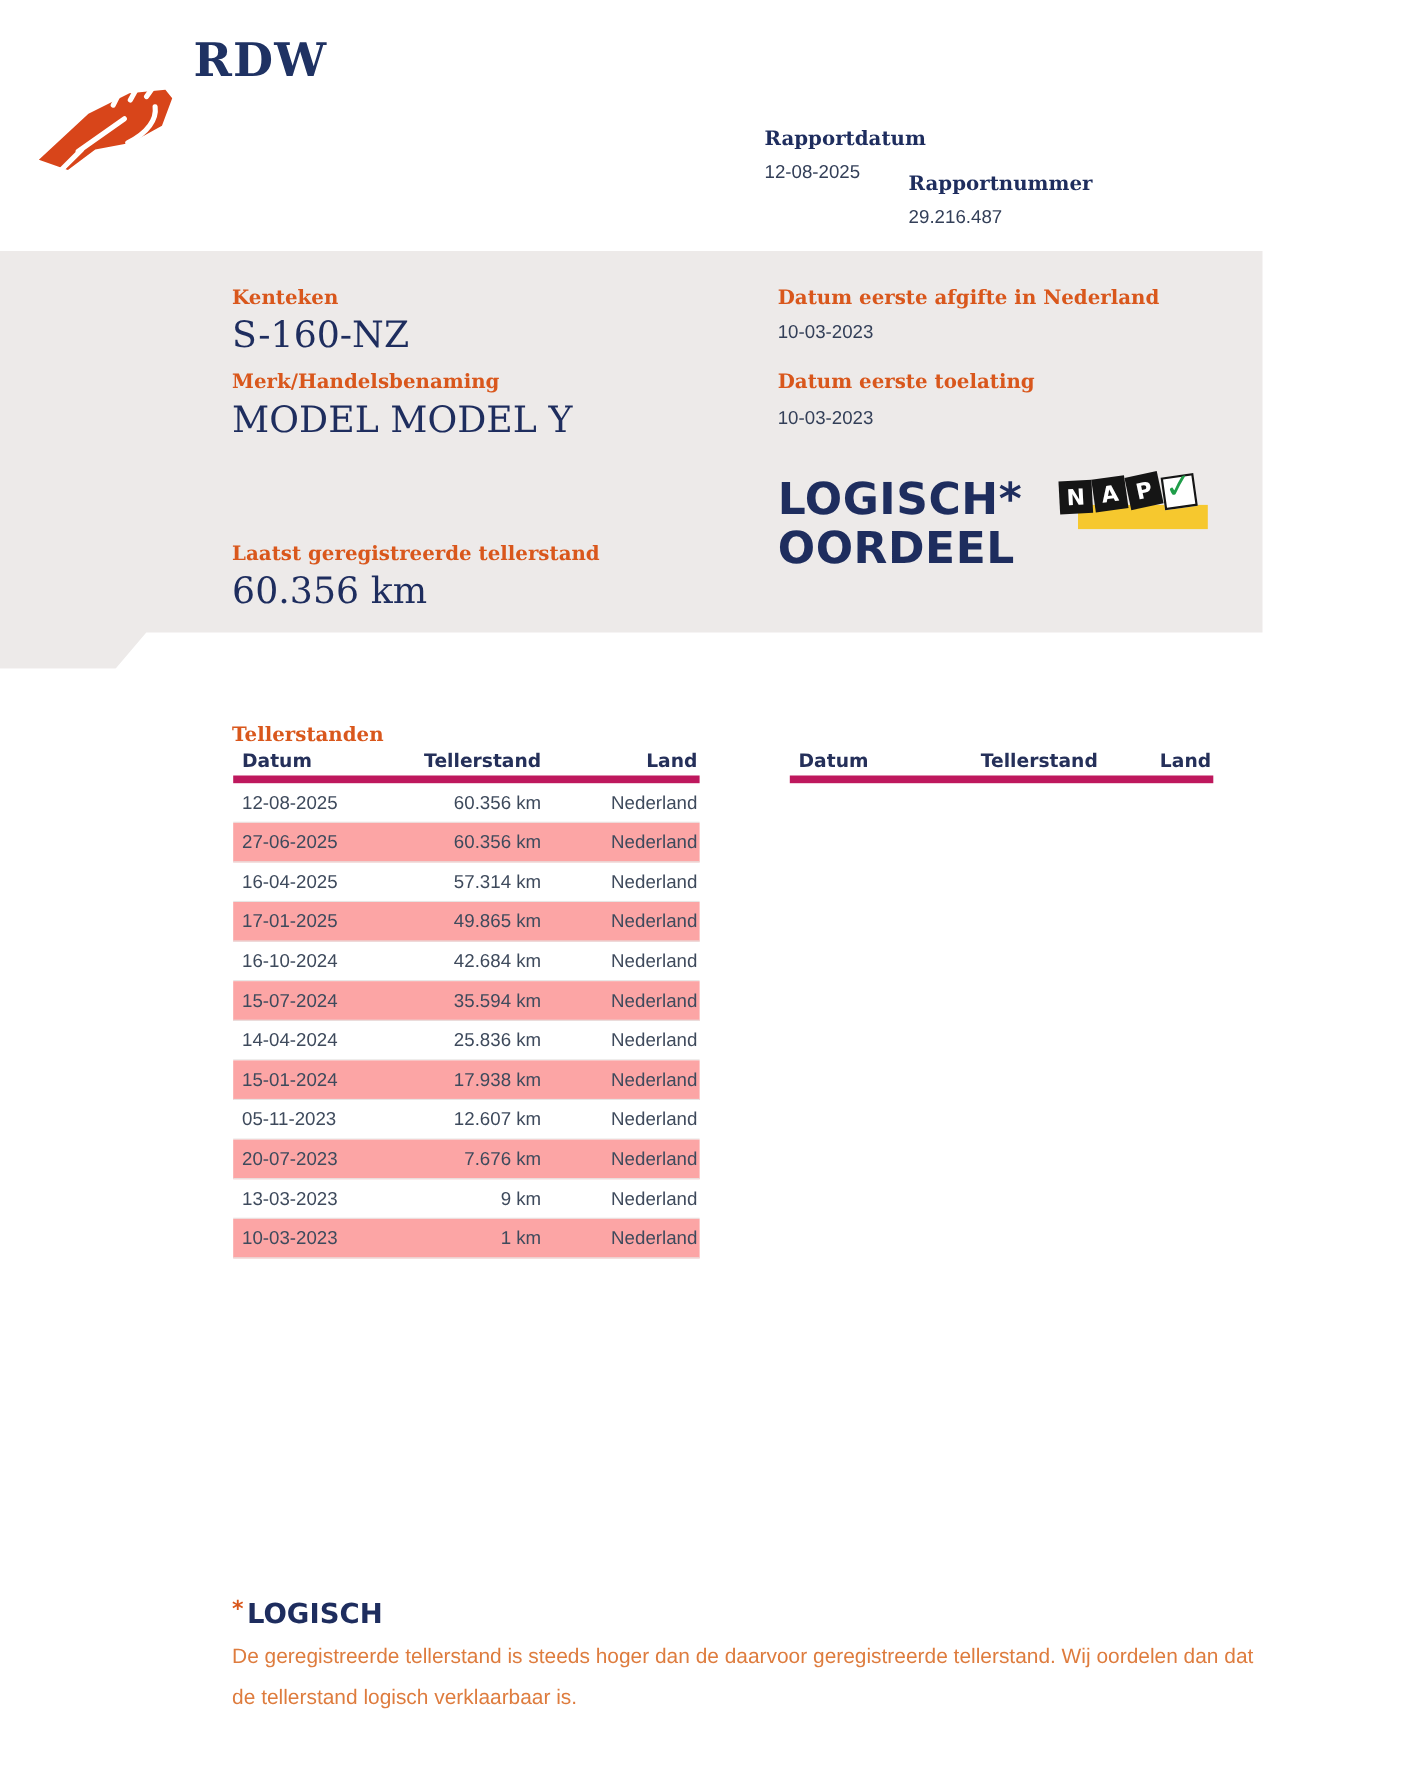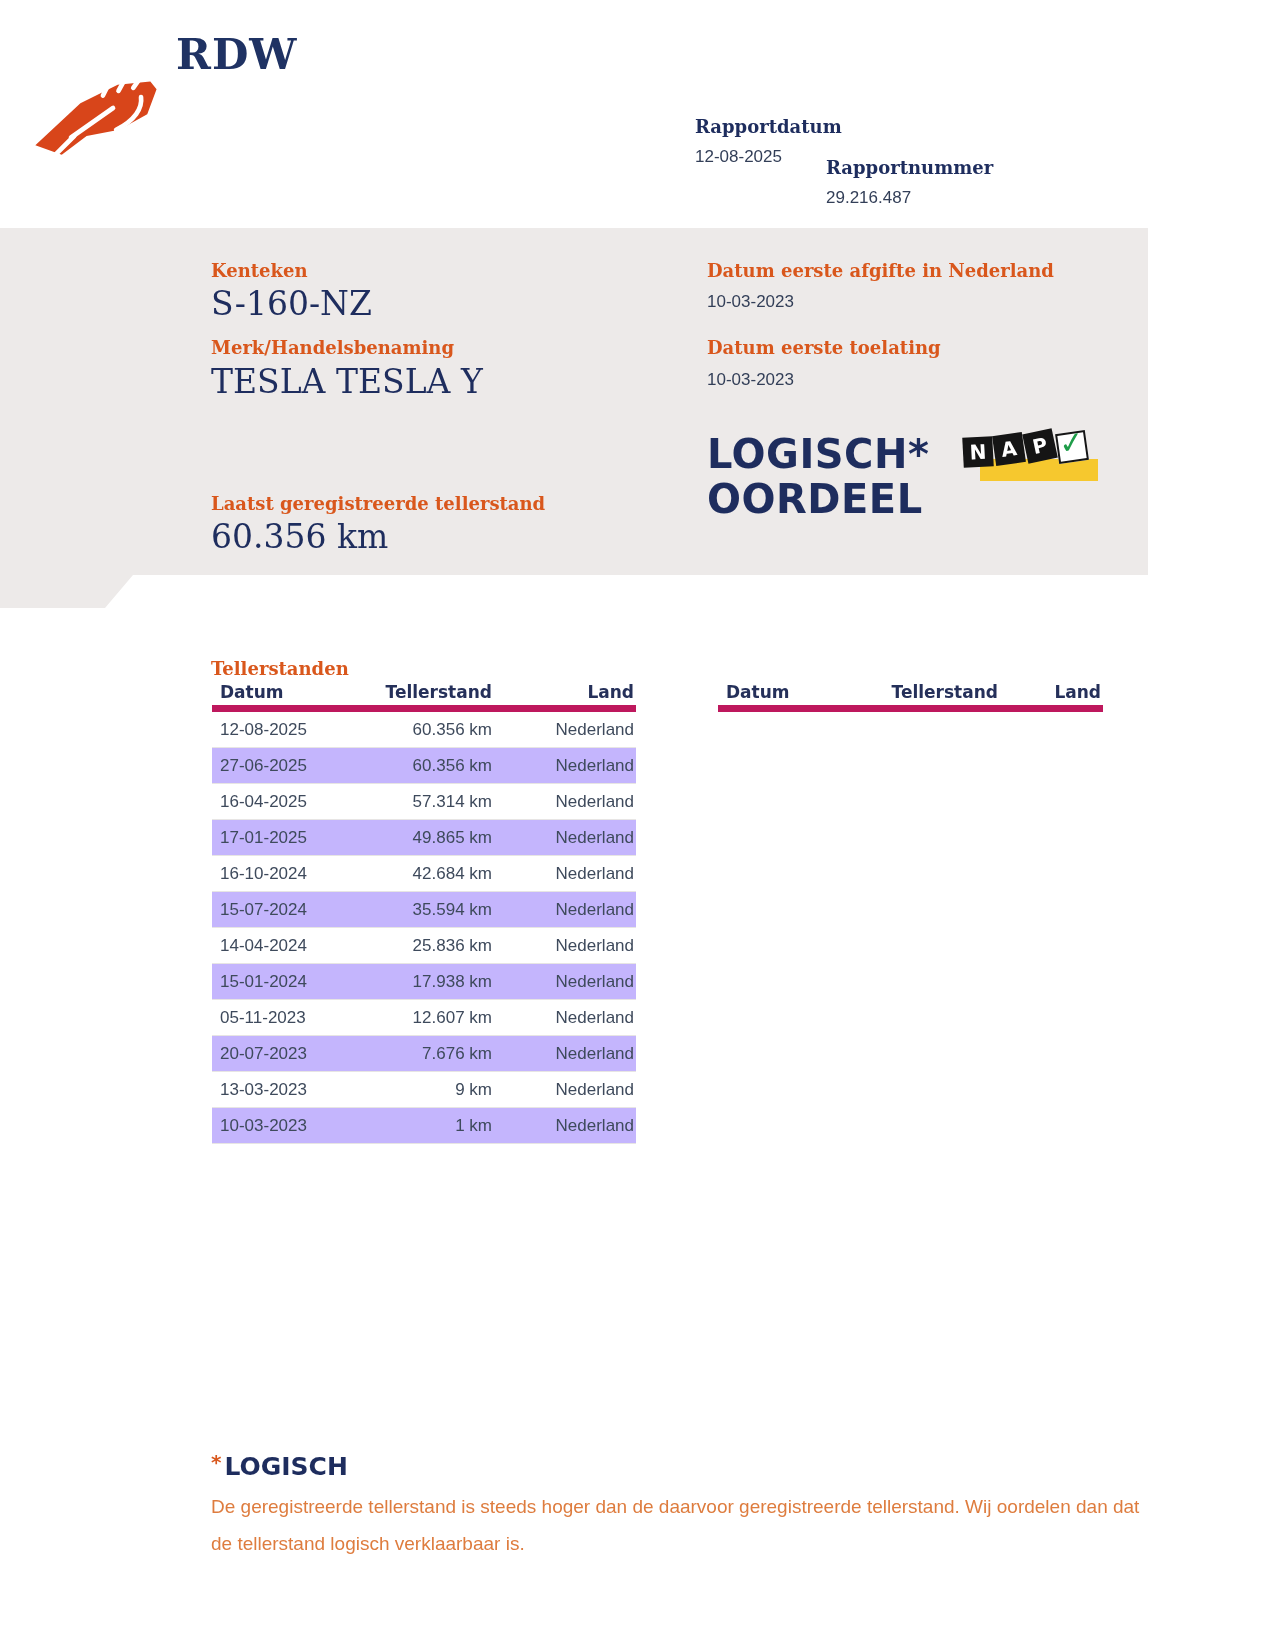--- a/index.html
+++ b/index.html
@@ -57,21 +57,21 @@
   .section-title { position:absolute; left:211px; top:658px; font-family:"DejaVu Serif", serif;
                    font-weight:bold; font-size:18px; color:#d9571c; }
   .odo-table { position:absolute; top:686px; }
   .t-left  { left:212px; width:424px; }
   .t-right { left:718px; width:385px; }
   .thead { display:flex; align-items:flex-end; height:26px; border-bottom:7px solid #be185d;
            font-family:"DejaVu Sans", sans-serif; font-weight:bold; font-size:17px; color:#25305a;
            padding-bottom:3px; }
   .trow { display:flex; align-items:center; height:36px; font-size:17px; color:#3e4a5c;
           border-bottom:1px solid #e7e5e4; }
-  .trow.alt { background:#c4b5fd;align-items:center; }
+  .trow.alt { background:#fca5a5;align-items:center; }
   .c0 { flex:0 0 150px; text-align:left; padding-left:8px; }
   .c1 { flex:0 0 130px; text-align:right; }
   .c2 { flex:1; text-align:right; padding-right:2px; }
 
   
   .footnote-title { position:absolute; left:211px; top:1450px; font-family:"DejaVu Sans", sans-serif;
                     font-weight:bold; font-size:25px; color:#1e2d5e; }
   .footnote-title .star { color:#d9571c; font-size:20px; vertical-align:6px; margin-right:3px; }
   .footnote-text { position:absolute; left:211px; top:1488px; width:935px;
                    font-size:19px; line-height:37px; color:#de7c3e; }
@@ -105,21 +105,21 @@
       <div class="meta-value">29.216.487</div>
     </div>
   </div>
 
   <div class="panel"></div>
 
   <div class="lbl pos-kenteken-lbl">Kenteken</div>
   <div class="bigval pos-kenteken-val">S-160-NZ</div>
 
   <div class="lbl pos-merk-lbl">Merk/Handelsbenaming</div>
-  <div class="bigval pos-merk-val">TESLA TESLA Y</div>
+  <div class="bigval pos-merk-val">MODEL MODEL Y</div>
 
   <div class="lbl pos-teller-lbl">Laatst geregistreerde tellerstand</div>
   <div class="bigval pos-teller-val">60.356 km</div>
 
   <div class="lbl pos-afgifte-lbl">Datum eerste afgifte in Nederland</div>
   <div class="smallval pos-afgifte-val">10-03-2023</div>
 
   <div class="lbl pos-toelating-lbl">Datum eerste toelating</div>
   <div class="smallval pos-toelating-val">10-03-2023</div>
 

